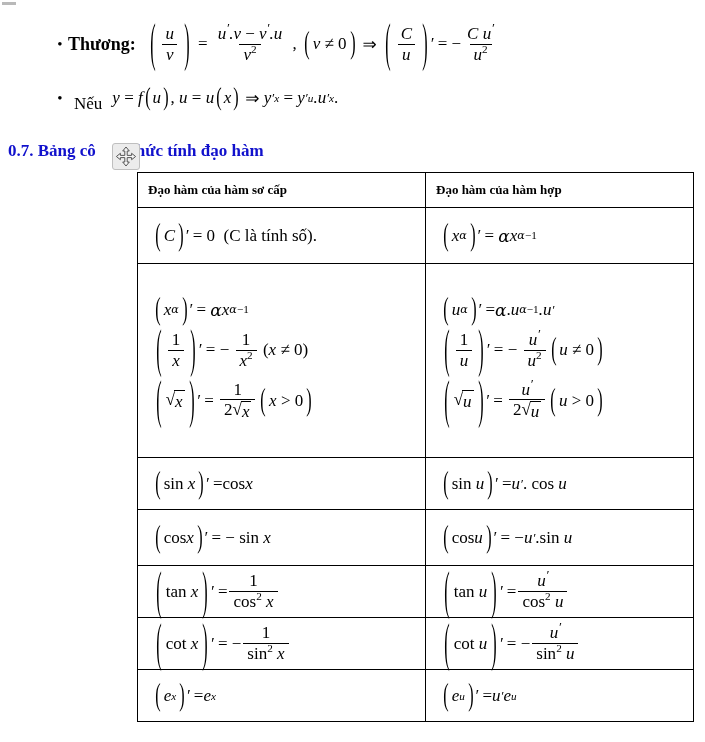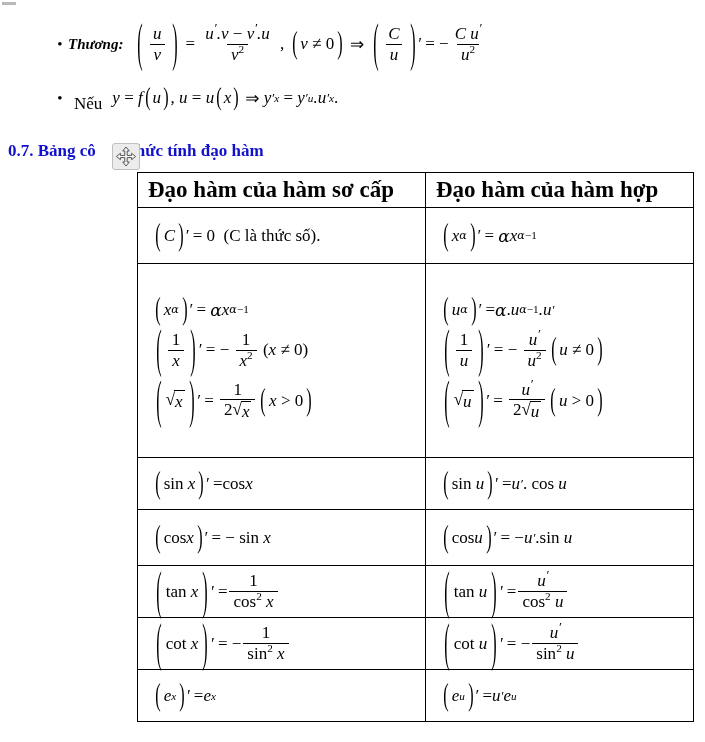--- a/index.html
+++ b/index.html
@@ -40,24 +40,23 @@
   }
   .bullet-dot {
     width: 16px;
     text-align: center;
     font-size: 15px;
     line-height: 1;
     flex: none;
   }
   .bullet-label {
     font-weight: bold;
-    font-size: 15px;
+    font-size: 18px;
     white-space: nowrap;
     flex: none;
-    font-style: italic;
   }
 
   
   .m {
     font-family: "Liberation Serif", serif;
     font-size: 17px;
     white-space: nowrap;
     display: inline-flex;
     align-items: center;
   }
@@ -161,21 +160,21 @@
     border: 1.6px solid #000;
     padding: 0;
     vertical-align: middle;
     text-align: left;
   }
   .deriv-table col.c1 { width: 288px; }
   .deriv-table col.c2 { width: 268px; }
 
   .hdr-cell {
     height: 34px;
-    font-size: 23px;
+    font-size: 13px;
     font-weight: bold;
     padding-left: 10px !important;
     white-space: nowrap;
   }
   .cell {
     padding-left: 14px !important;
     padding-right: 4px !important;
   }
   .cell-pad {
     padding: 6px 0 6px 0;
@@ -295,21 +294,21 @@
     </tr>
 
     <tr class="row-h1">
       <td class="cell">
         <span class="m">
           <span class="paren mid">(</span>
             <span class="it">C</span>
             <span class="paren mid">)</span>
             <span class="prime-big">′</span>
           <span class="up">&nbsp;= 0&nbsp;&nbsp;</span>
-          <span class="up">(C là thức số).</span>
+          <span class="up">(C là tính số).</span>
         </span>
       </td>
       <td class="cell">
         <span class="m">
           <span class="paren mid">(</span>
             <span class="it">x</span>
             <span class="sup gk">α</span>
             <span class="paren mid">)</span>
             <span class="prime-big">′</span>
           <span class="up">&nbsp;=&nbsp;</span>

